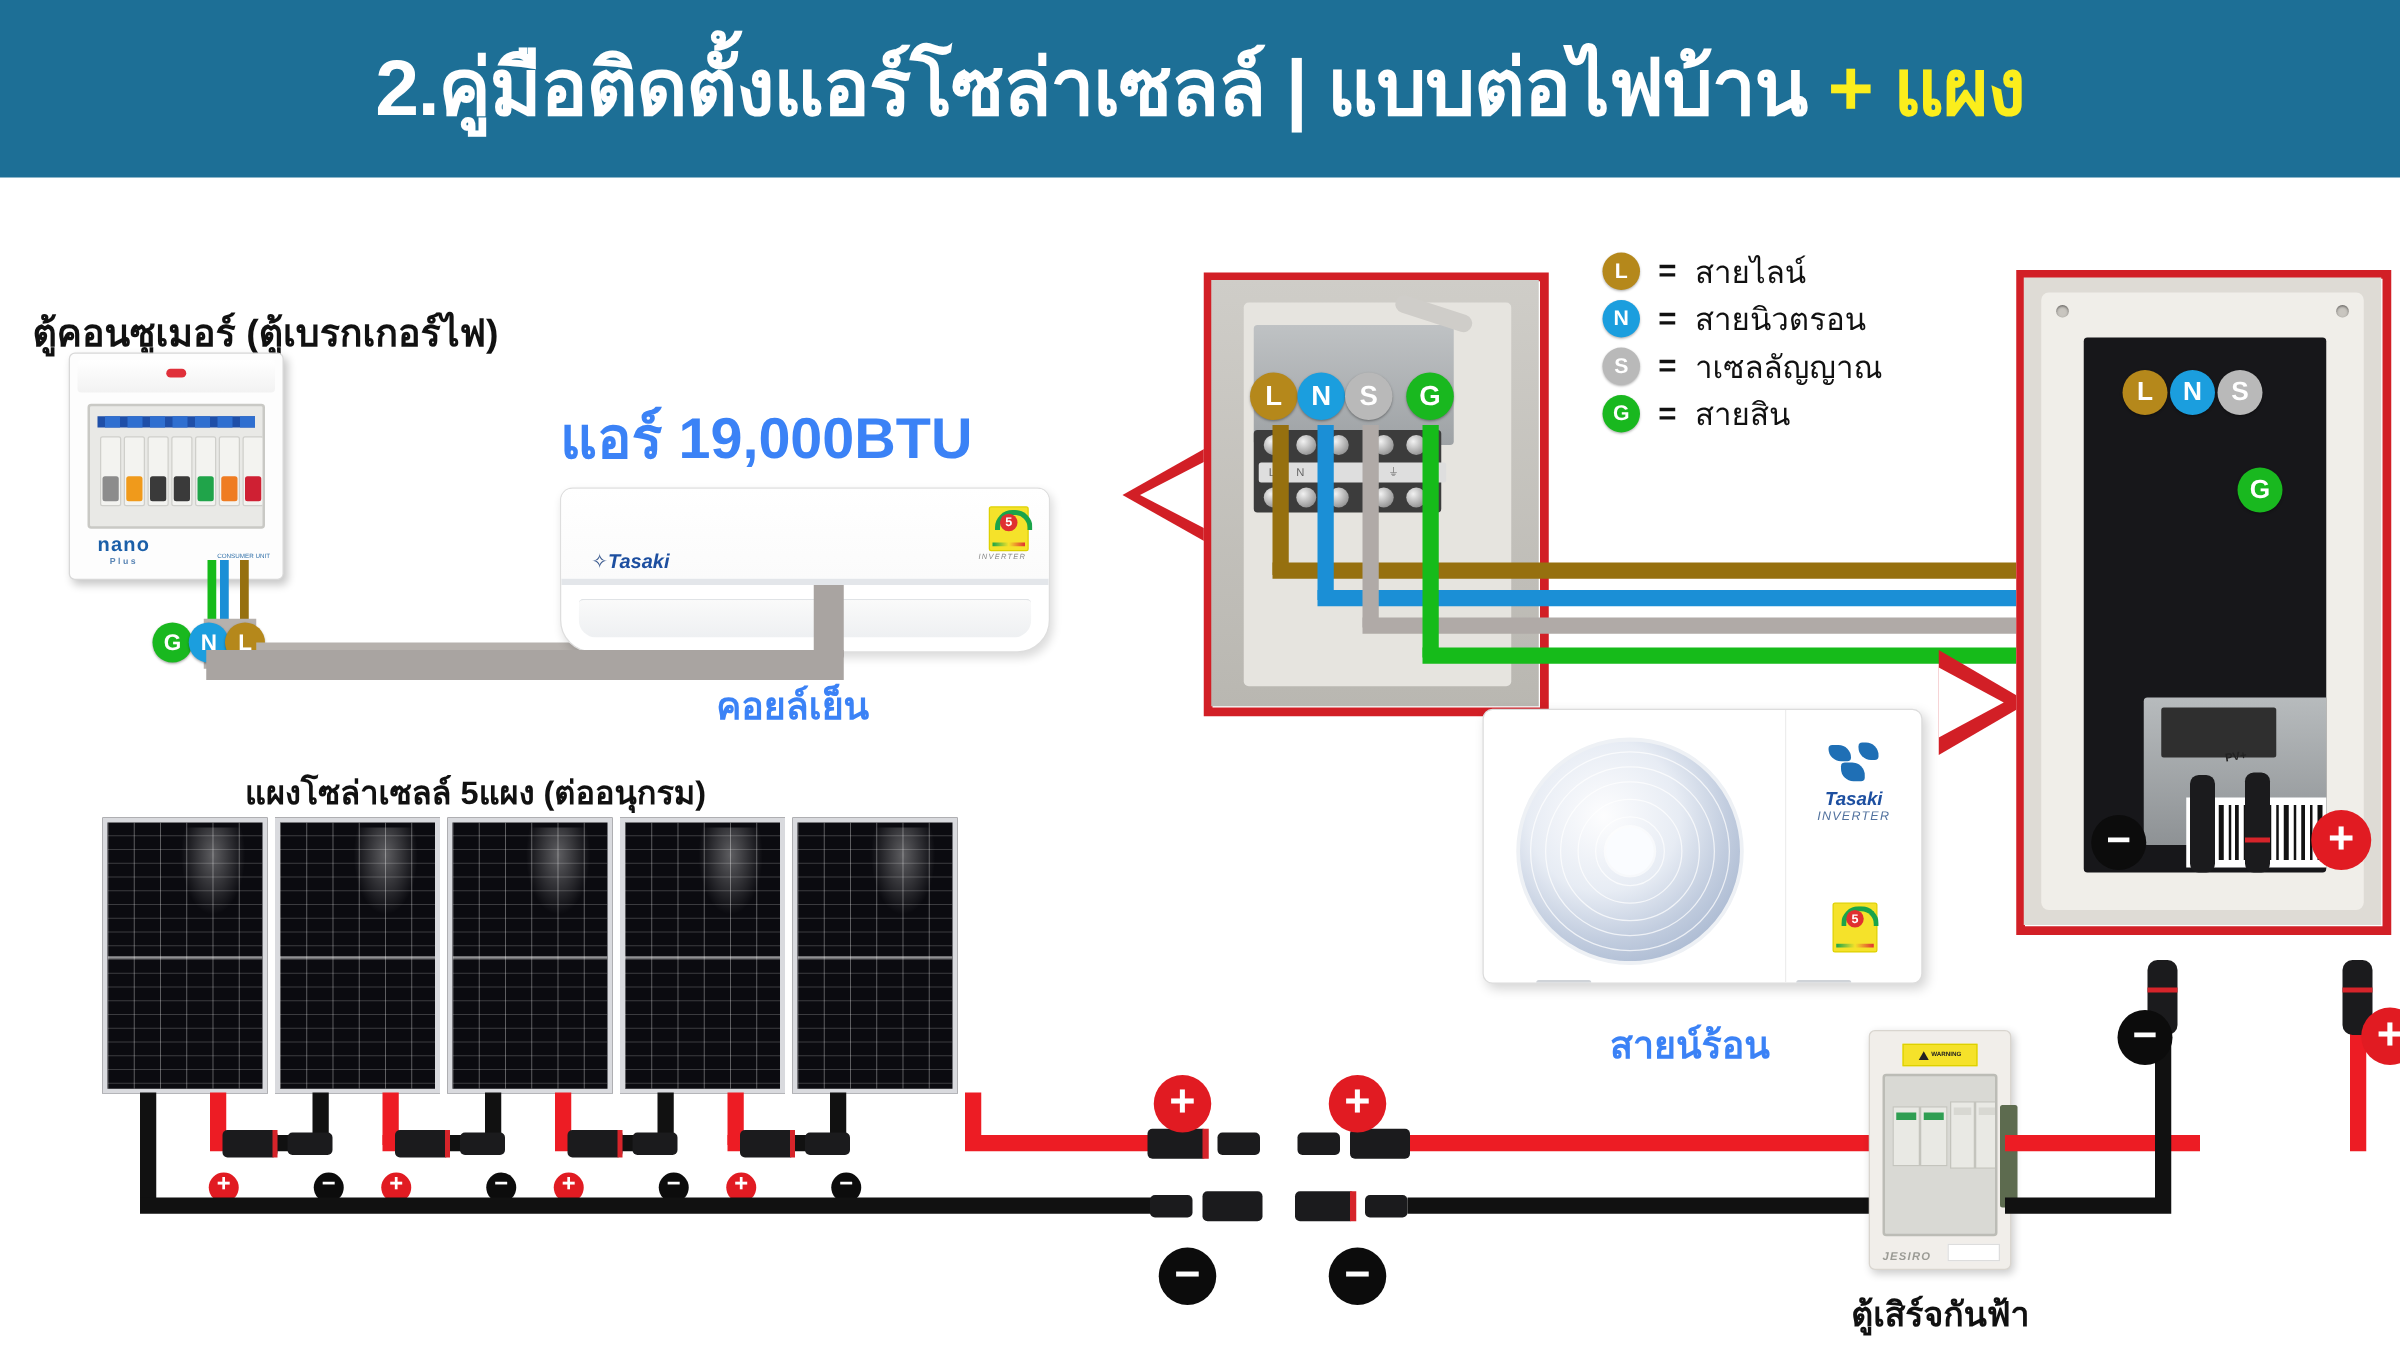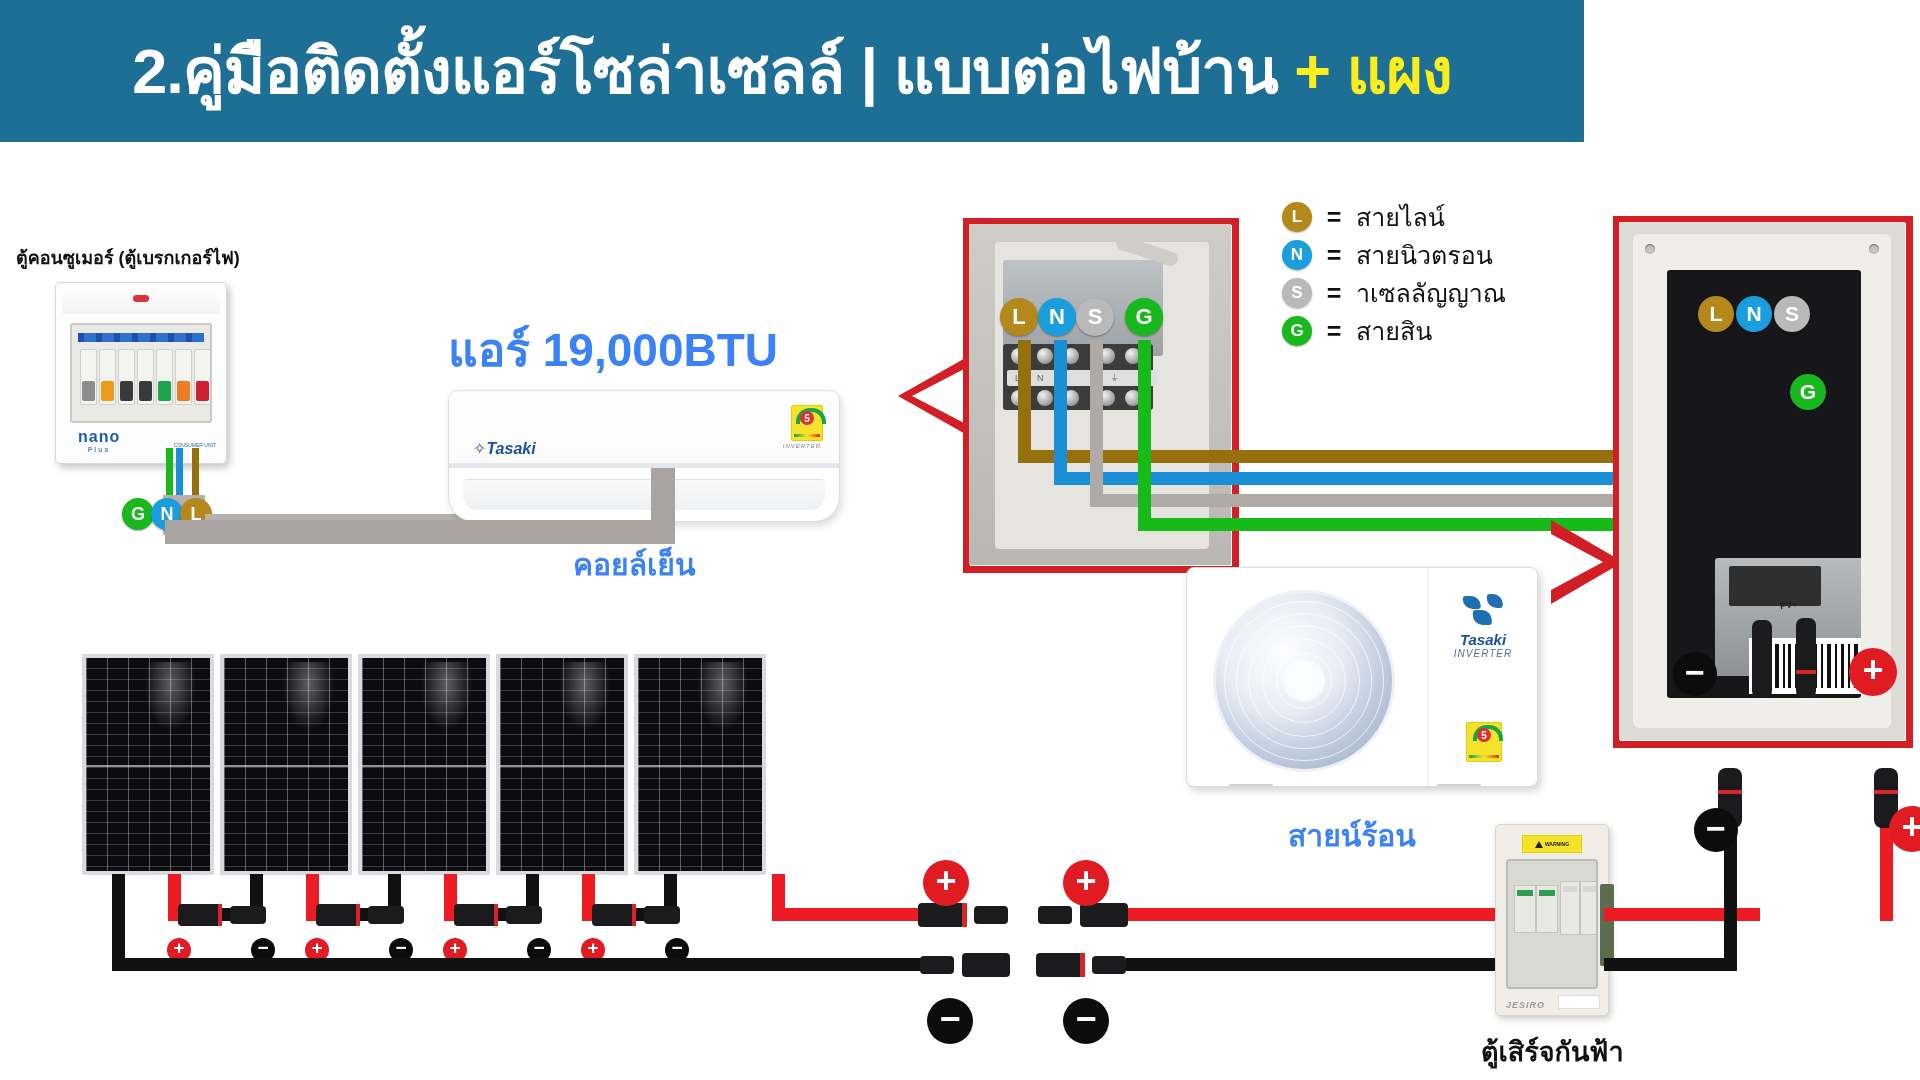--- a/index.html
+++ b/index.html
@@ -5,21 +5,21 @@
 <style>
   html,body{margin:0;padding:0;background:#ffffff;}
   body{
     font-family:"Liberation Sans","DejaVu Sans",sans-serif;
     width:1920px;height:1080px;overflow:hidden;position:relative;
   }
   #stage{position:relative;width:1920px;height:1080px;background:#fff;}
 
   
   .header{
-    position:absolute;left:0;top:0;width:1584px;height:142px;
+    position:absolute;left:0;top:0;width:1920px;height:142px;
     background:#1d6f96;display:flex;align-items:center;justify-content:center;
   }
   .header-title{
     font-size:63px;font-weight:bold;color:#ffffff;white-space:nowrap;
     letter-spacing:-1px;line-height:1;
   }
   .header-title .hl{color:#fbee1c;}
 
   
   .lbl{position:absolute;font-weight:bold;white-space:nowrap;}
@@ -238,26 +238,27 @@
 
 <div id="stage">
 
   <div class="header">
     <div class="header-title">
       <span>2.คู่มือติดตั้งแอร์โซล่าเซลล์ | แบบต่อไฟบ้าน</span>
       <span class="hl">+ แผง</span>
     </div>
   </div>
 
-  <div class="lbl lbl-dark" style="left:16px;top:243px;font-size:18px;">ตู้คอนซูเมอร์ (ตู้เบรกเกอร์ไฟ)</div>
+  <div class="lbl lbl-dark" style="left:26px;top:243px;font-size:30px;">ตู้คอนซูเมอร์ (ตู้เบรกเกอร์ไฟ)</div>
 
   <div class="lbl lbl-blue" style="left:448px;top:313px;font-size:46px;">แอร์ 19,000BTU</div>
 
   <div class="lbl lbl-blue" style="left:573px;top:541px;font-size:30px;">คอยล์เย็น</div>
 
+  <div class="lbl lbl-dark" style="left:196px;top:613px;font-size:26px;">แผงโซล่าเซลล์ 5แผง (ต่ออนุกรม)</div>
 
   <div class="lbl lbl-blue" style="left:1288px;top:812px;font-size:30px;">สายน์ร้อน</div>
 
   <div class="lbl lbl-dark" style="left:1481px;top:1030px;font-size:27px;">ตู้เสิร์จกันฟ้า</div>
 
   <div class="legend">
     <div class="legend-row">
       <div class="legend-dot" style="background:#b5881b">L</div>
       <div class="legend-eq">=</div>
       <div class="legend-txt">สายไลน์</div>

